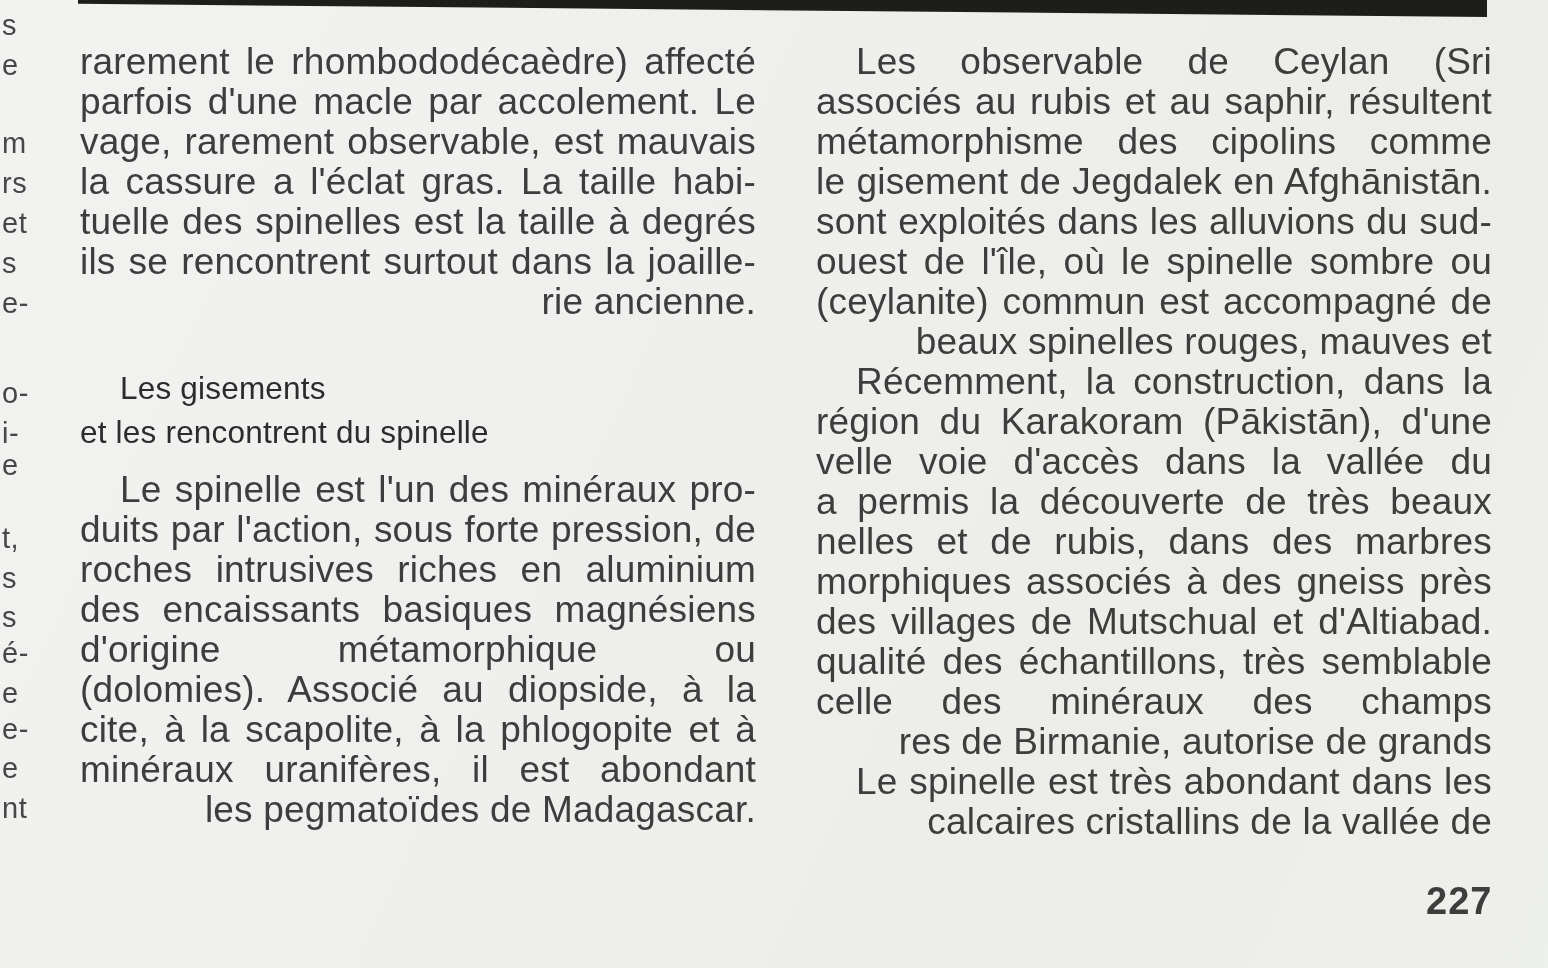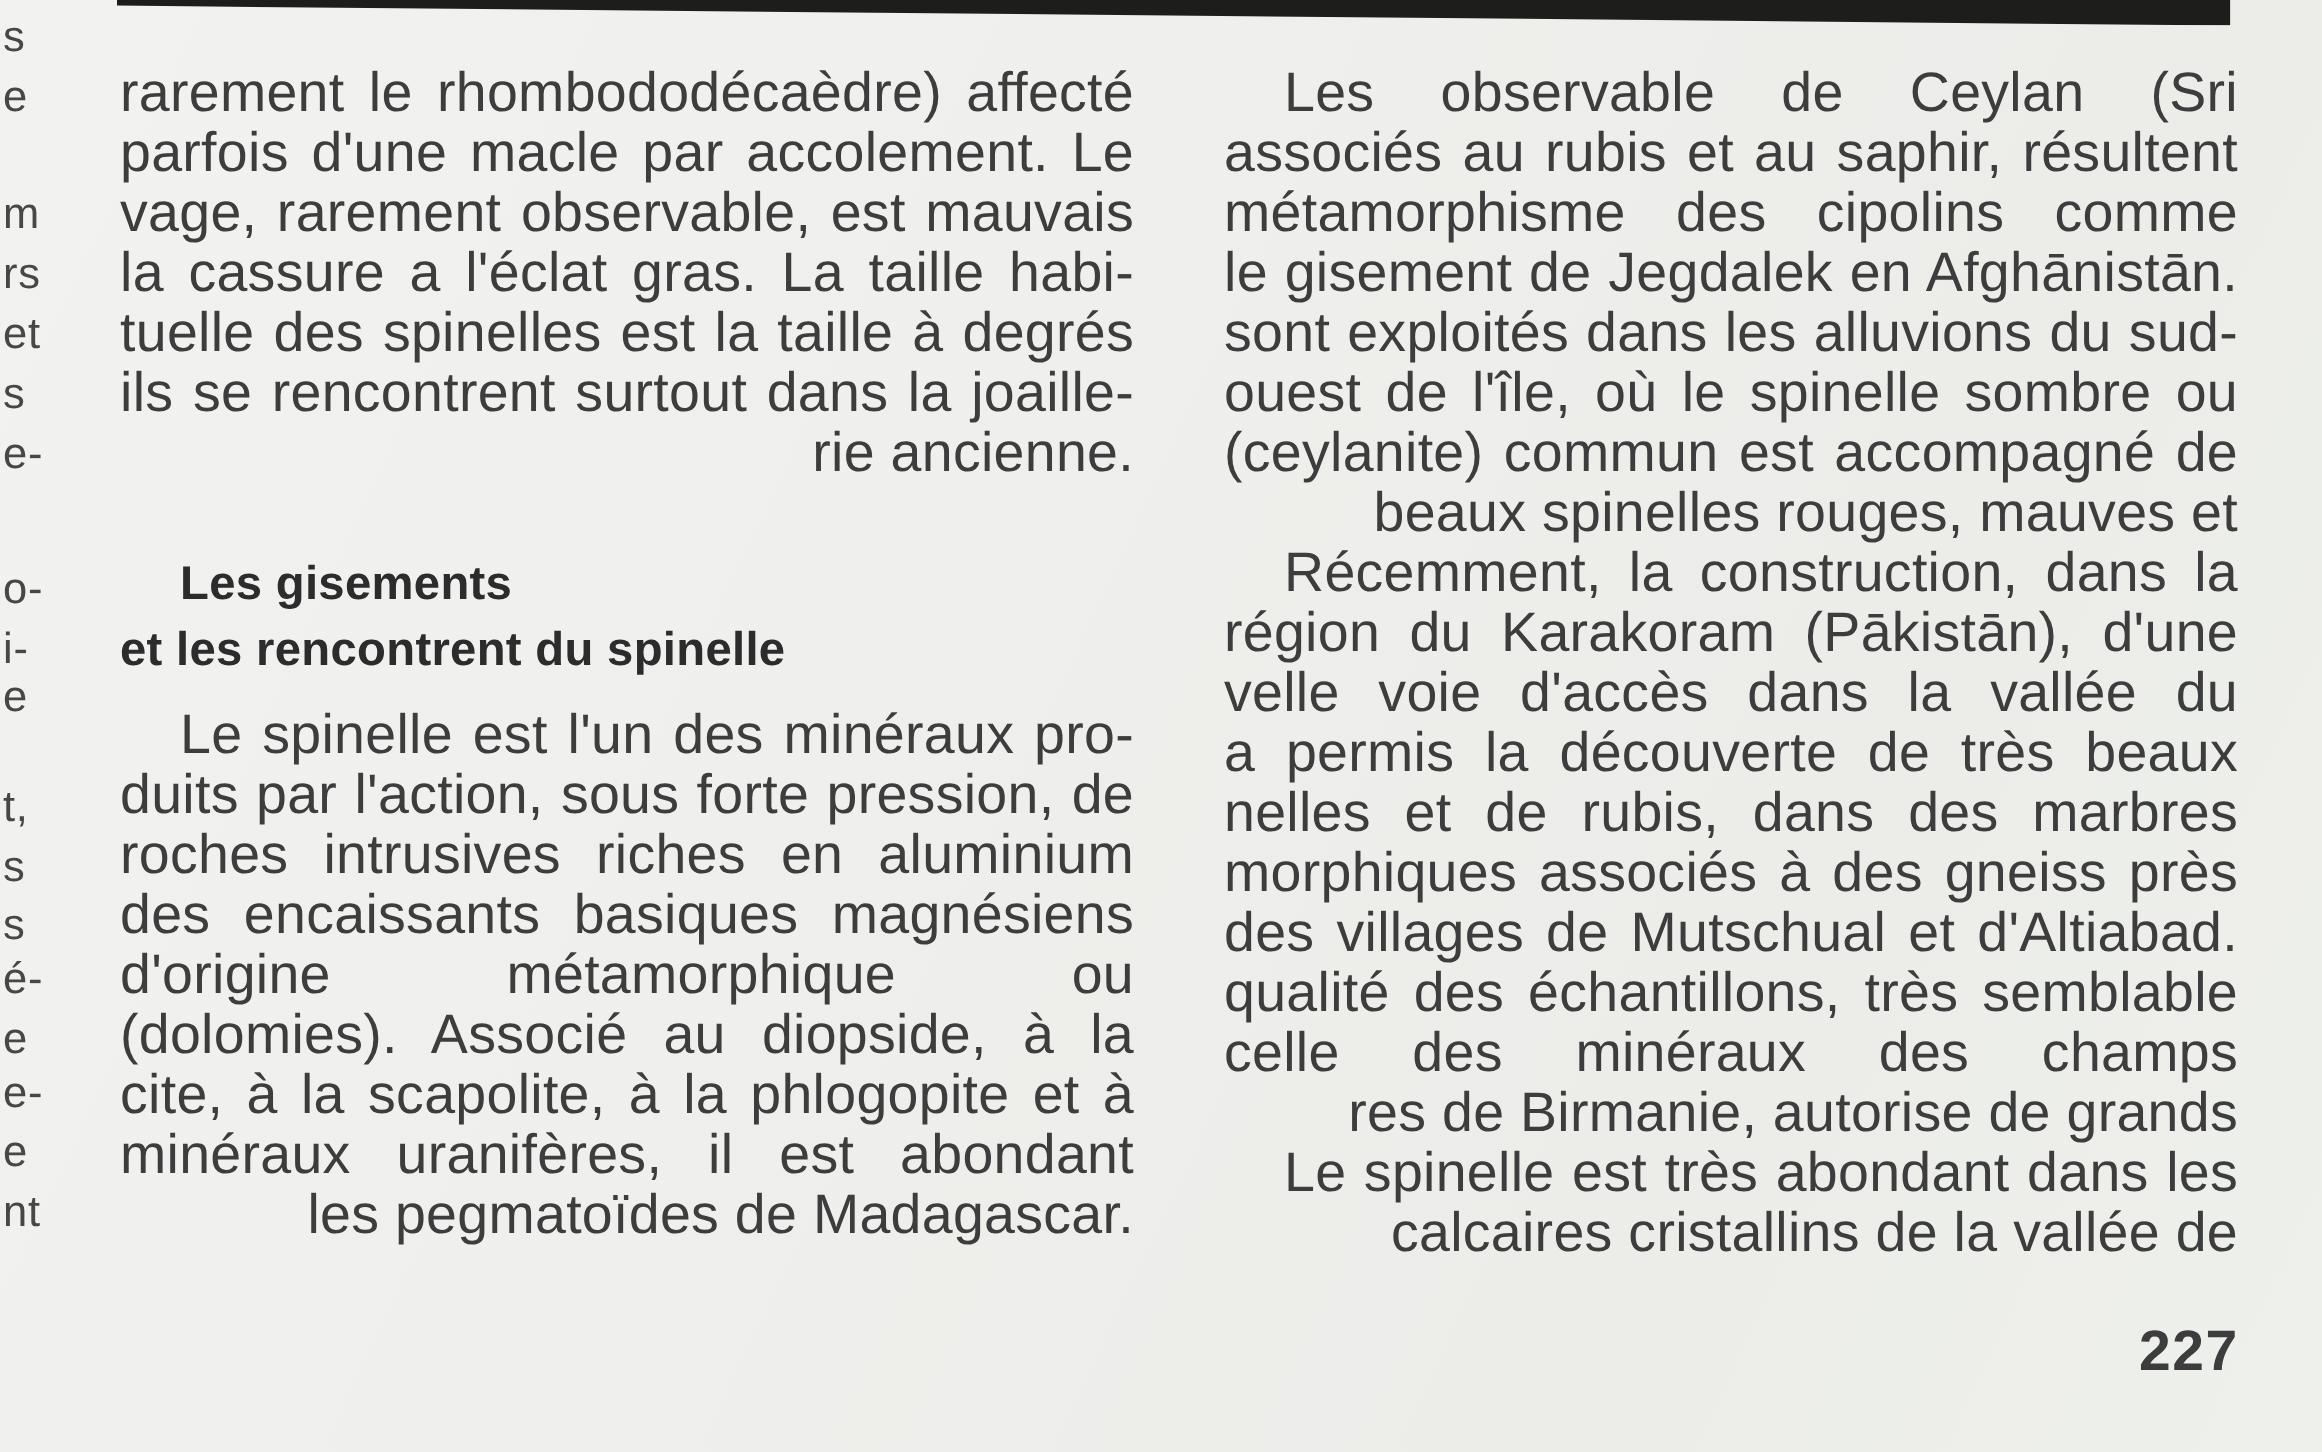--- a/index.html
+++ b/index.html
@@ -32,21 +32,21 @@
     position: absolute;
     font-size: 37px; line-height: 40px;
     color: #3d3d3d;
     letter-spacing: 0.2px;
   }
   .tblock .tline { text-align: justify; text-align-last: justify; height: 40px; overflow: hidden; }
   .tblock .tline.tlast { text-align: right; text-align-last: auto; }
   .tblock.indent .tline:first-child { text-indent: 40px; }
   .heading {
     position: absolute; margin: 0;
-    font-size: 31.5px; line-height: 44px; font-weight: bold;
+    font-size: 31.5px; line-height: 44px; font-weight: normal;
     color: #2c2c2c; letter-spacing: 0.2px;
   }
   .heading .tline { text-align: left; text-align-last: auto; height: 44px; }
   .heading .tline:first-child { text-indent: 40px; }
   .pagenum {
     position: absolute; left: 1426px; top: 880px;
     font-size: 38px; color: #3d3d3d; letter-spacing: 1px; font-weight: bold;
   }
 </style>
 </head>

